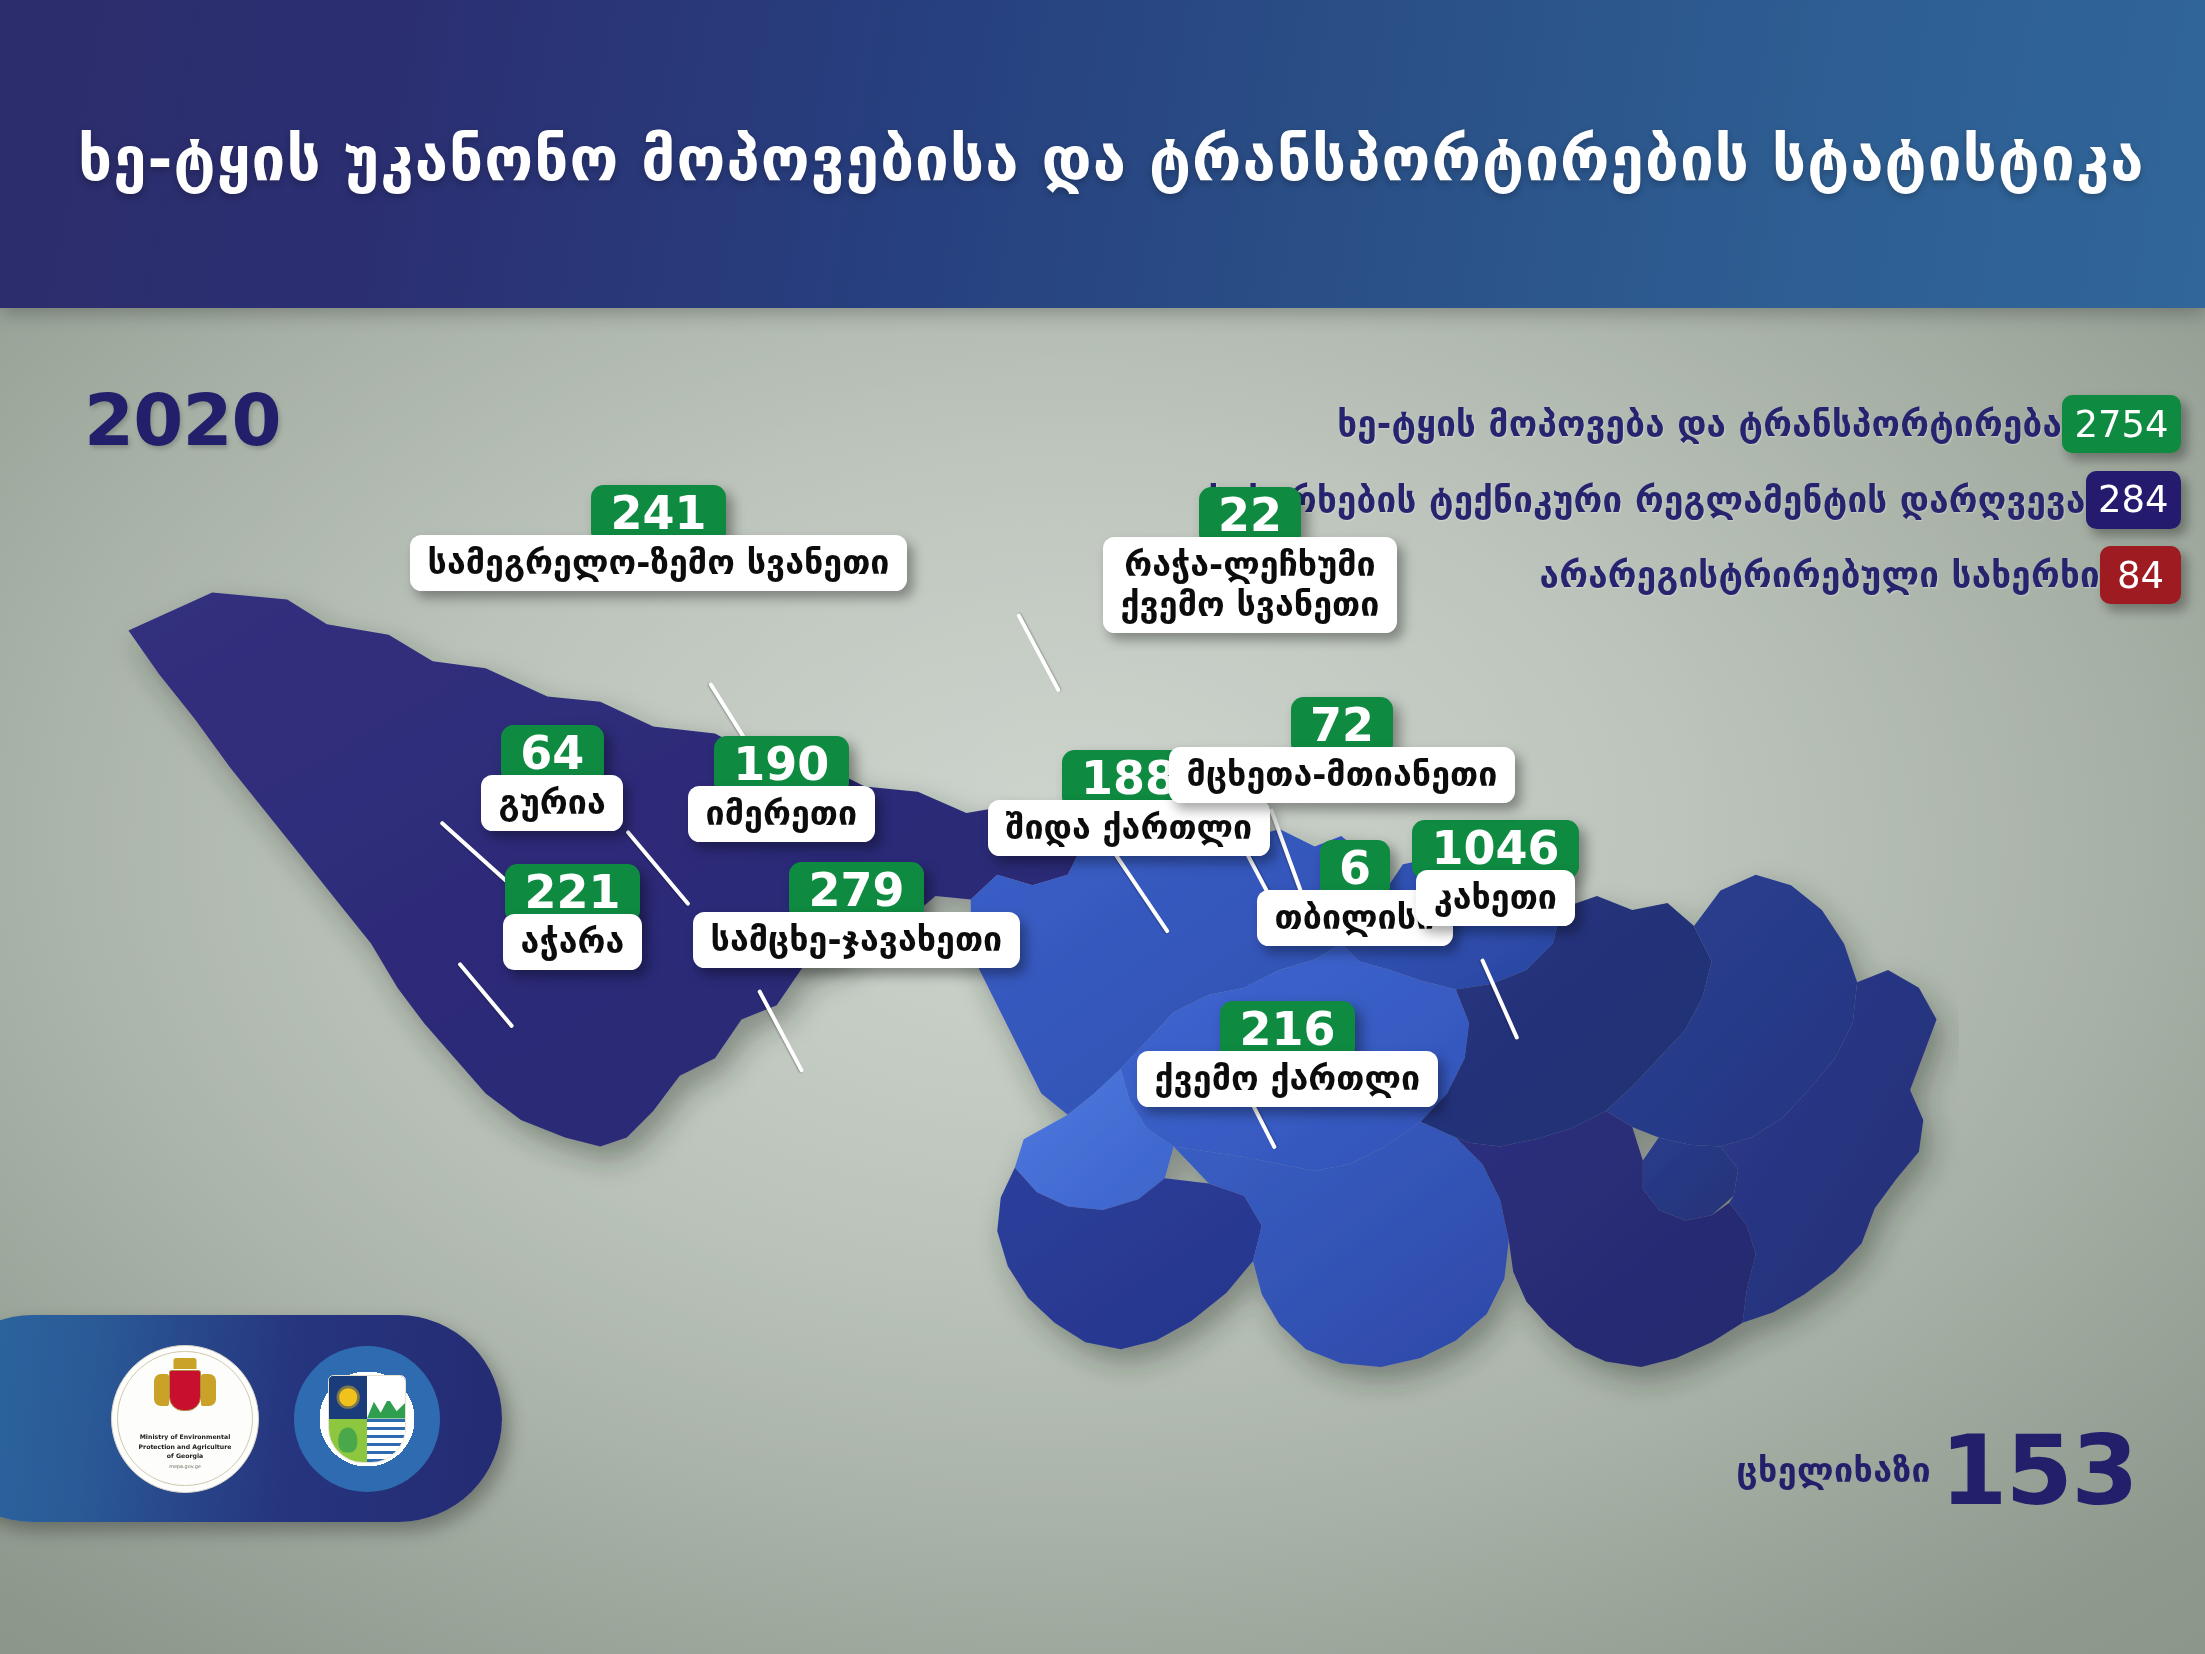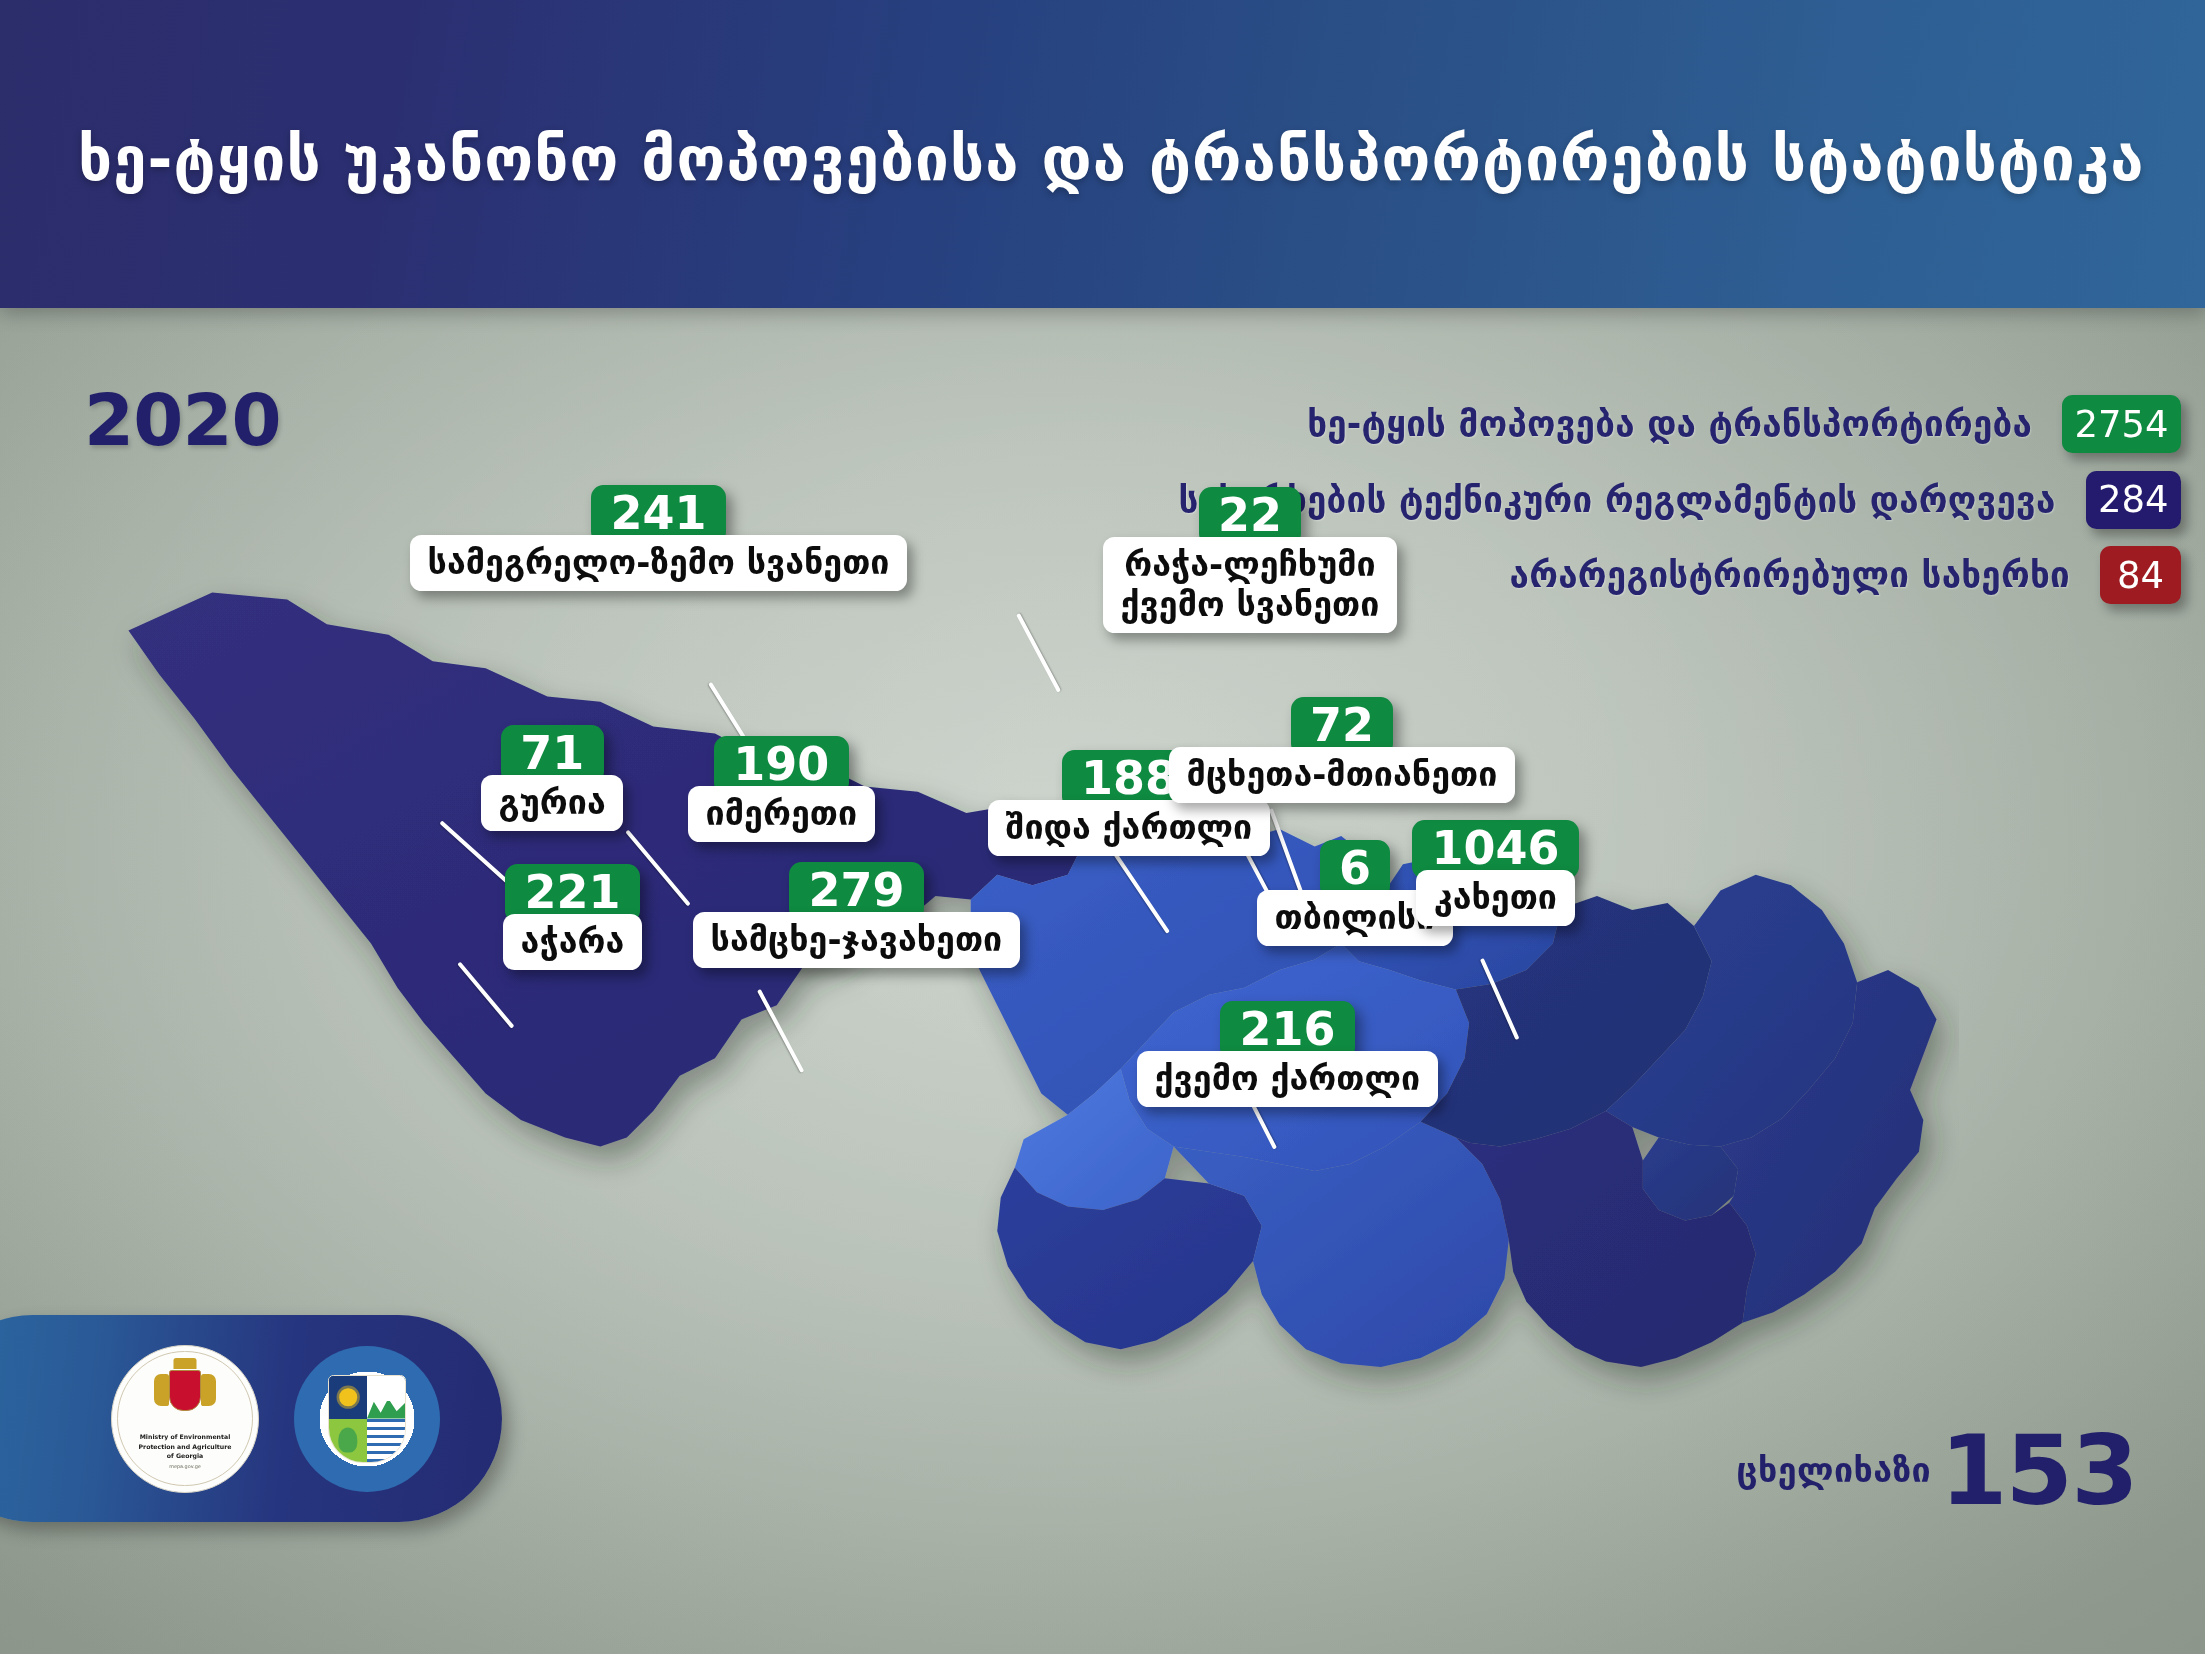--- a/index.html
+++ b/index.html
@@ -69,21 +69,21 @@
   .legend {
     position: absolute;
     right: 25px;
     top: 395px;
     width: 1253px;
   }
   .legend-row {
     display: flex;
     align-items: center;
     justify-content: flex-end;
-    gap: 30px;
+    gap: 0;
     margin-bottom: 17.6px;
     height: 58px;
   }
   .legend-label {
     color: #26236f;
     font-size: 35px;
     font-weight: bold;
     white-space: nowrap;
     letter-spacing: 0.2px;
     text-shadow: 0.9px 0.9px 1.8px rgba(255,255,255,0.35);
@@ -459,21 +459,21 @@
       <div class="marker-name">სამეგრელო-ზემო სვანეთი</div>
     </div>
 
     <div class="marker" style="left:997px; top:-42px;">
       <div class="marker-value">22</div>
       <div class="marker-name">რაჭა-ლეჩხუმი
 ქვემო სვანეთი</div>
     </div>
 
     <div class="marker" style="left:375px; top:196px;">
-      <div class="marker-value">71</div>
+      <div class="marker-value">64</div>
       <div class="marker-name">გურია</div>
     </div>
 
     <div class="marker" style="left:582px; top:207px;">
       <div class="marker-value">190</div>
       <div class="marker-name">იმერეთი</div>
     </div>
 
     <div class="marker" style="left:882px; top:221px;">
       <div class="marker-value">188</div>

